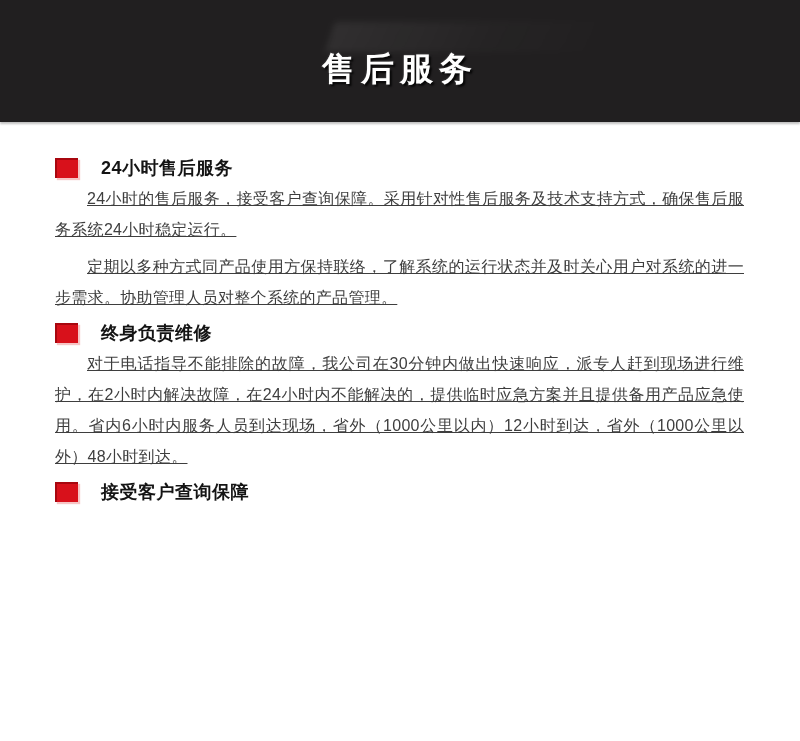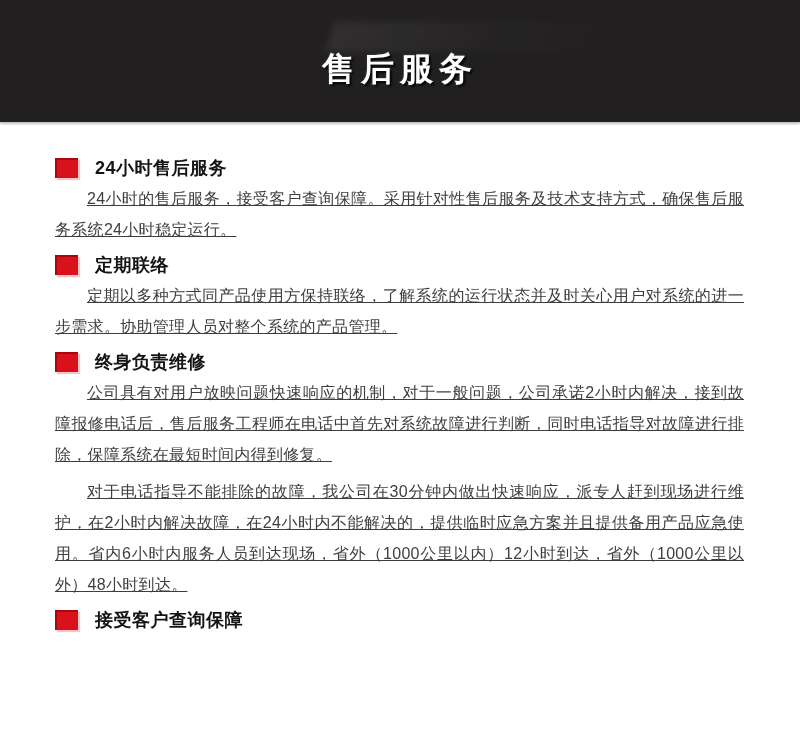--- a/index.html
+++ b/index.html
@@ -35,21 +35,21 @@
     background:linear-gradient(100deg, rgba(255,255,255,.07), rgba(255,255,255,.02) 60%, rgba(255,255,255,0));
     filter:blur(3px);
     transform:skewX(-18deg);
     pointer-events:none;
   }
   
   .content{
     padding:26px 56px 0 55px;
   }
   .sec-head{
-    display:flex;align-items:center;gap:17px;
+    display:flex;align-items:center;gap:23px;
     margin:8px 0 3px 0;
   }
   .bullet{
     flex:0 0 auto;
     width:23px;height:20px;
     background:#d8111b;
     box-shadow:inset 2px 2px 0 rgba(130,0,6,.55), 2px 2px 1px rgba(238,150,150,.55);
   }
   .sec-title{
     margin:0;
@@ -85,36 +85,31 @@
       <div class="sec-head">
         <span class="bullet"></span>
         <h2 class="sec-title">24小时售后服务</h2>
       </div>
       <div class="sec-body">
         <p>24小时的售后服务，接受客户查询保障。采用针对性售后服务及技术支持方式，确保售后服务系统24小时稳定运行。</p>
       </div>
     </section>
 
     <section>
-      <div class="sec-head">
-        <span class="bullet"></span>
-        <h2 class="sec-title">定期联络</h2>
-      </div>
       <div class="sec-body">
         <p>定期以多种方式同产品使用方保持联络，了解系统的运行状态并及时关心用户对系统的进一步需求。协助管理人员对整个系统的产品管理。</p>
       </div>
     </section>
 
     <section>
       <div class="sec-head">
         <span class="bullet"></span>
         <h2 class="sec-title">终身负责维修</h2>
       </div>
       <div class="sec-body">
-        <p>公司具有对用户放映问题快速响应的机制，对于一般问题，公司承诺2小时内解决，接到故障报修电话后，售后服务工程师在电话中首先对系统故障进行判断，同时电话指导对故障进行排除，保障系统在最短时间内得到修复。</p>
         <p>对于电话指导不能排除的故障，我公司在30分钟内做出快速响应，派专人赶到现场进行维护，在2小时内解决故障，在24小时内不能解决的，提供临时应急方案并且提供备用产品应急使用。省内6小时内服务人员到达现场，省外（1000公里以内）12小时到达，省外（1000公里以外）48小时到达。</p>
       </div>
     </section>
 
     <section>
       <div class="sec-head">
         <span class="bullet"></span>
         <h2 class="sec-title">接受客户查询保障</h2>
       </div>
     </section>

